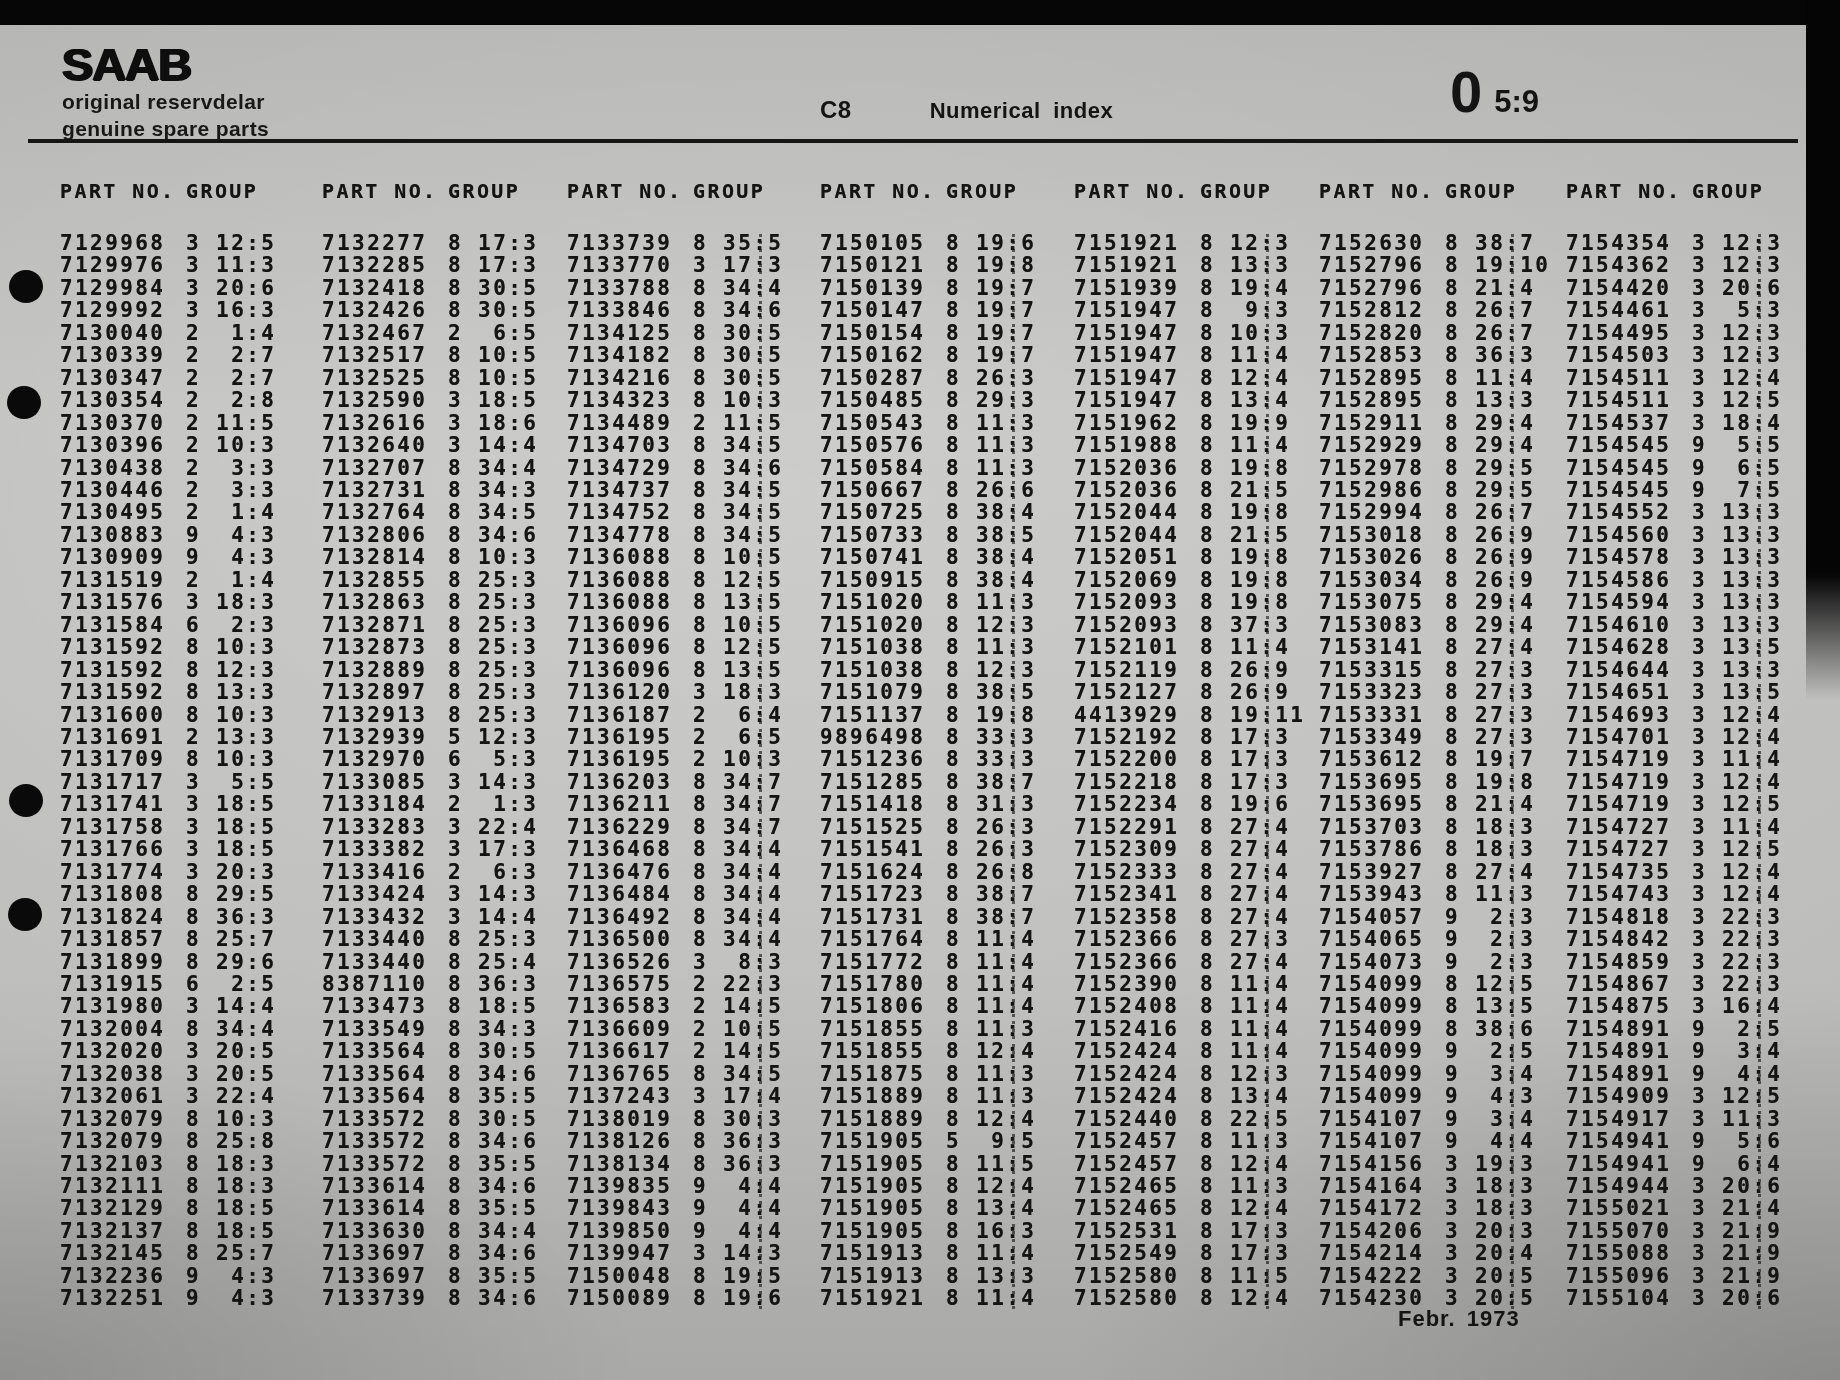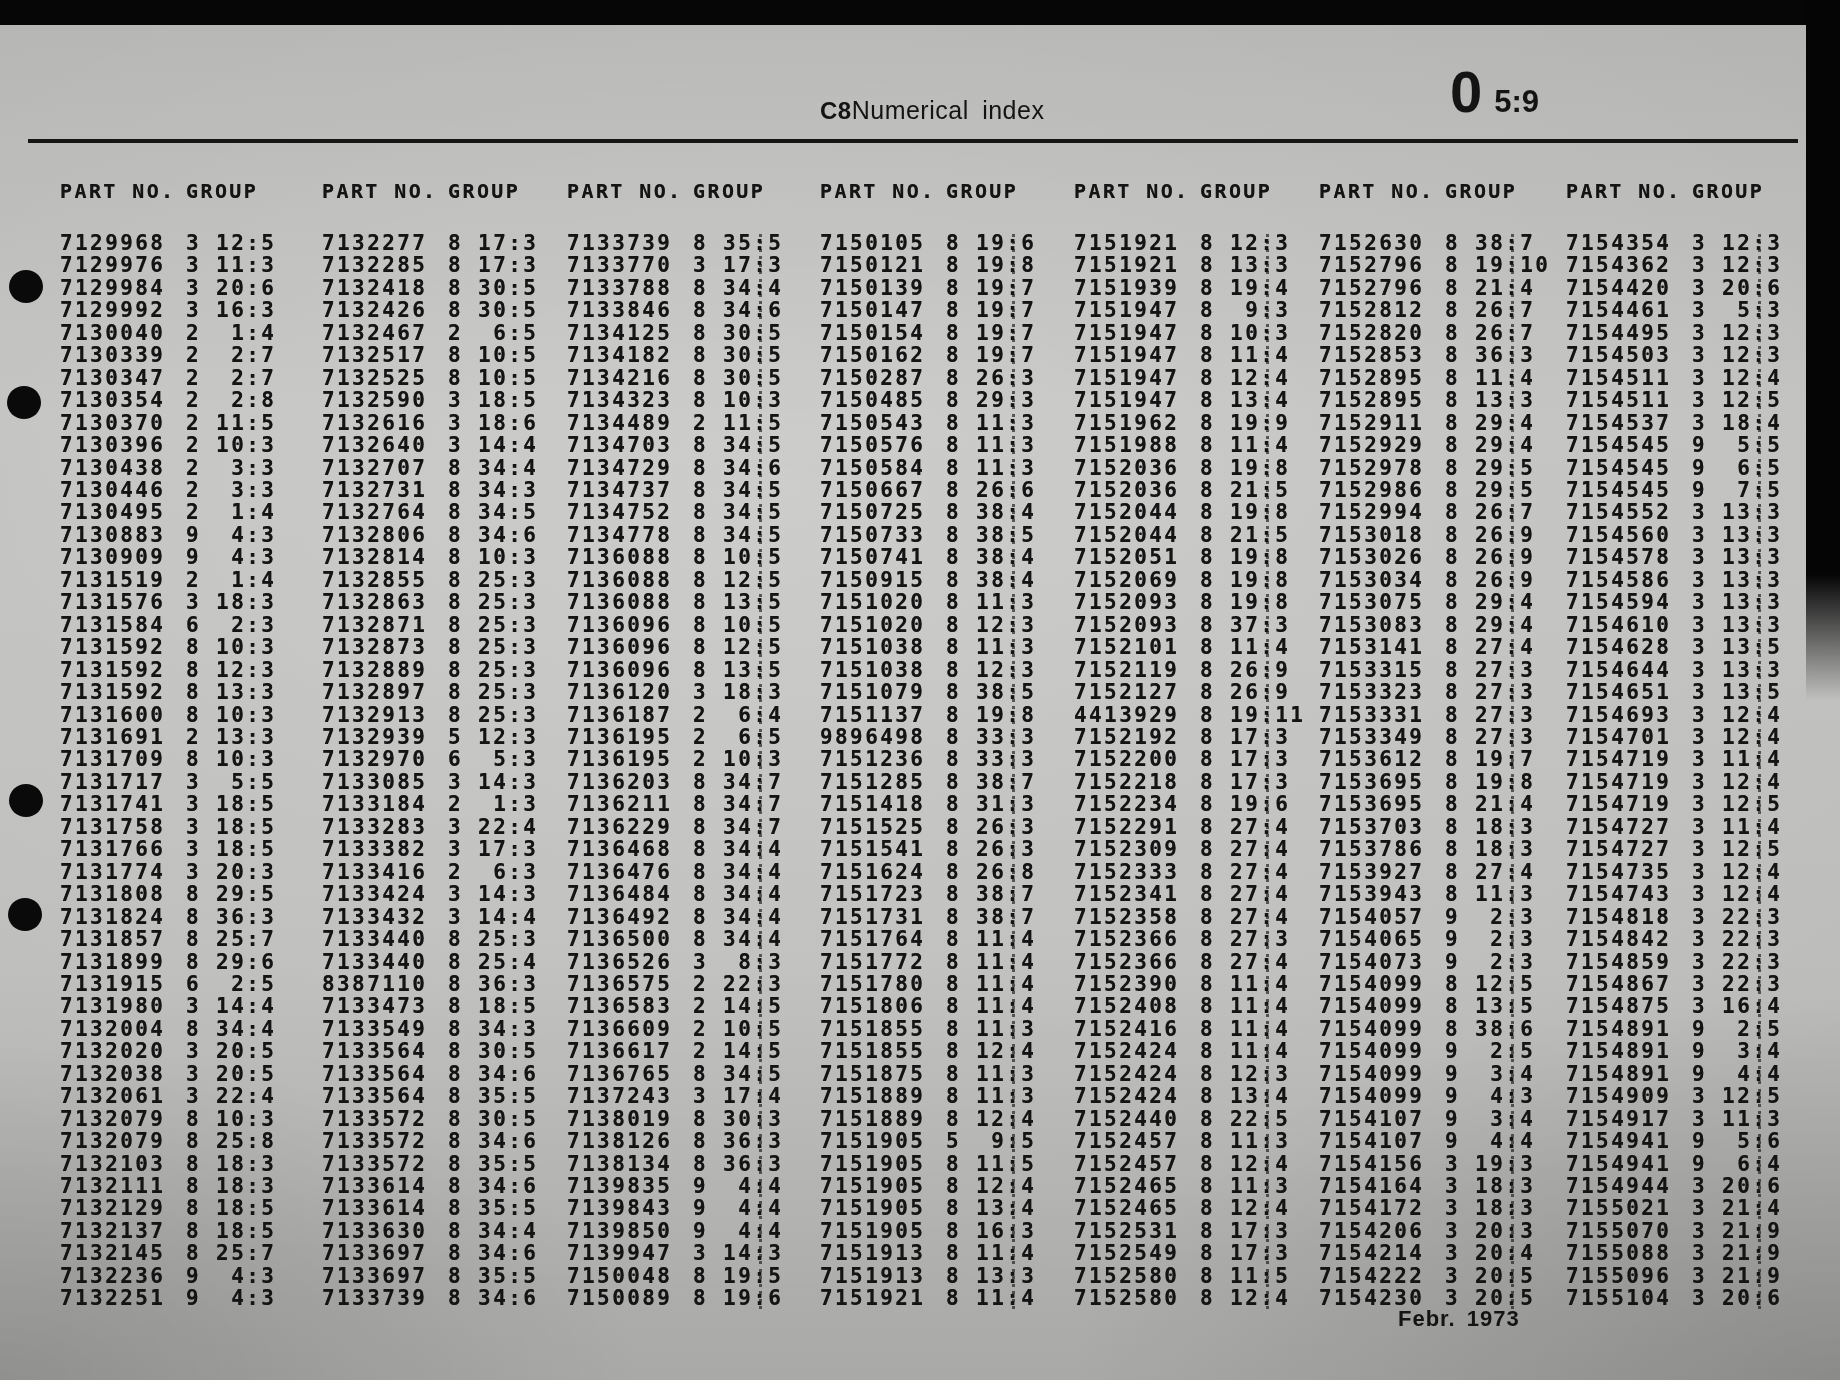--- a/index.html
+++ b/index.html
@@ -18,23 +18,23 @@
   .hole{position:absolute;width:34px;height:33px;border-radius:50%;background:#0a0a0a;filter:blur(.4px);}
   .hole1{left:9px;top:270px;} .hole2{left:7px;top:386px;}
   .hole3{left:9px;top:784px;} .hole4{left:8px;top:898px;}
 
   .brand{position:absolute;left:62px;top:44px;}
   .logo{font-weight:bold;font-size:47px;line-height:44px;letter-spacing:-1px;color:#0e0e0e;
     transform:scaleY(.95);transform-origin:left top;
     text-shadow:1.2px 0 #0e0e0e,-1.2px 0 #0e0e0e,0 .6px #0e0e0e;}
   .tagline{font-weight:bold;font-size:21px;line-height:27px;letter-spacing:.4px;color:#181818;}
 
-  .center-head{position:absolute;left:820px;top:96px;display:flex;align-items:baseline;text-align:right;}
+  .center-head{position:absolute;left:820px;top:96px;display:flex;gap:78px;align-items:baseline;text-align:right;}
   .sec-code{font-weight:bold;font-size:24px;letter-spacing:.5px;}
-  .doc-title{font-weight:normal;font-size:25px;letter-spacing:.5px;word-spacing:6px;}
+  .doc-title{font-weight:bold;font-size:22px;letter-spacing:.5px;word-spacing:6px;}
 
   .page-code{position:absolute;left:1450px;top:58px;display:flex;align-items:baseline;gap:12px;}
   .page-major{font-weight:bold;font-size:58px;letter-spacing:0;}
   .page-minor{font-weight:bold;font-size:31px;}
 
   .rule-h{position:absolute;left:28px;top:139px;width:1770px;height:4px;background:#161616;}
 
   .col{position:absolute;top:163px;width:236px;
     font-family:"DejaVu Sans Mono", monospace;font-weight:bold;font-size:21px;
     letter-spacing:2.4px;color:#141414;text-shadow:0 0 .6px rgba(10,10,10,.55);}
@@ -52,20 +52,25 @@
 
 <div class="photo">
 
   <div class="topbar"></div>
   <div class="rightband"></div>
   <div class="hole hole1"></div>
   <div class="hole hole2"></div>
   <div class="hole hole3"></div>
   <div class="hole hole4"></div>
 
+  <div class="brand">
+    <div class="logo">SAAB</div>
+    <div class="tagline">original reservdelar</div>
+    <div class="tagline">genuine spare parts</div>
+  </div>
 
   <div class="center-head">
     <div class="sec-code">C8</div>
     <div class="doc-title">Numerical index</div>
   </div>
 
   <div class="page-code">
     <div class="page-major">0</div>
     <div class="page-minor">5:9</div>
   </div>

